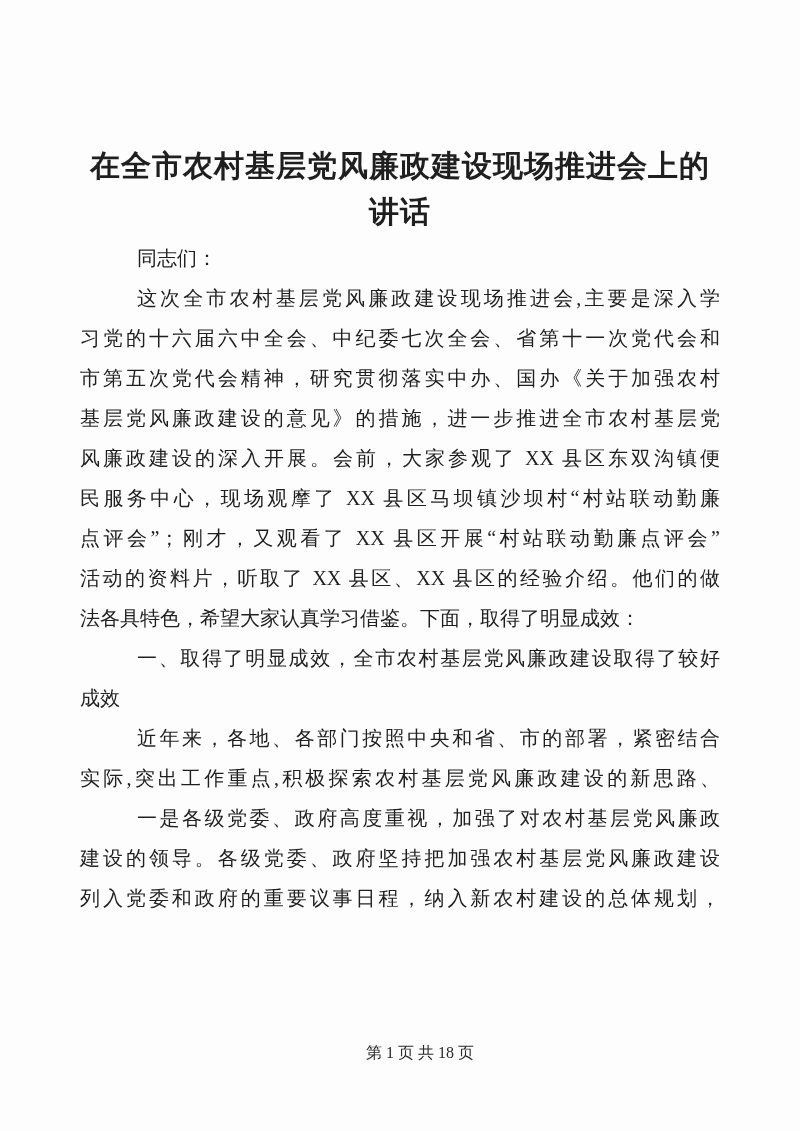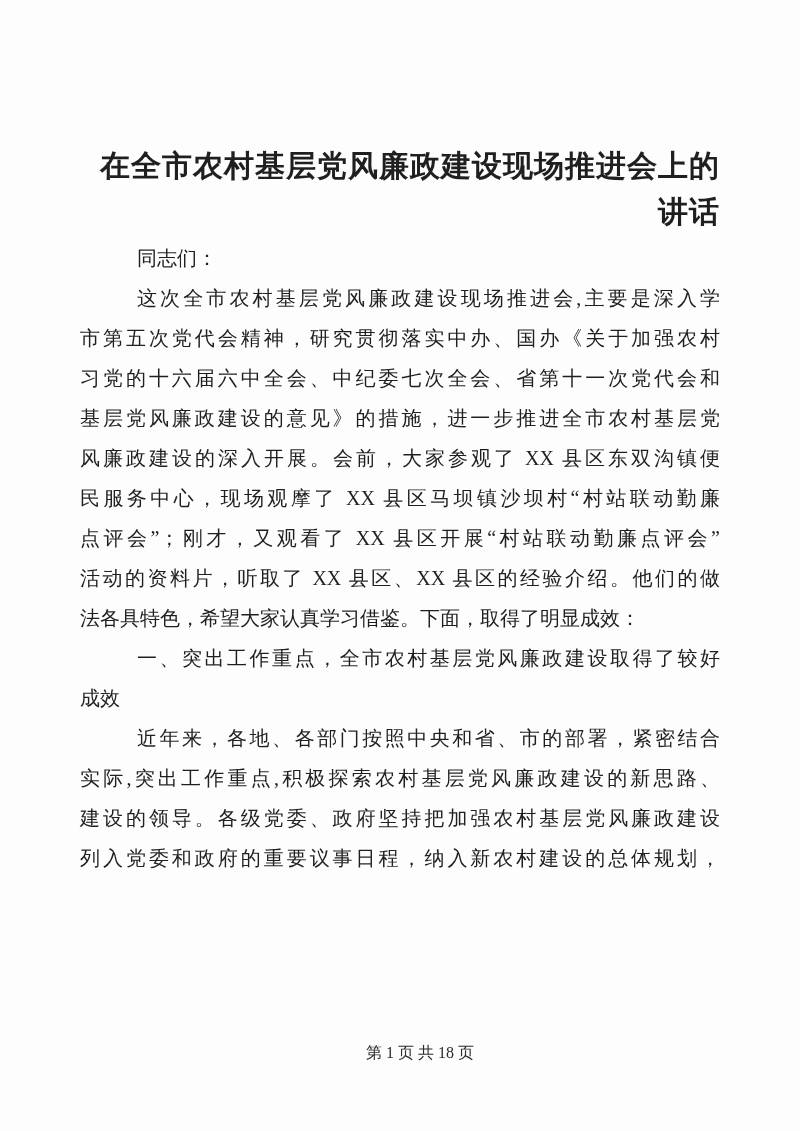--- a/index.html
+++ b/index.html
@@ -18,21 +18,21 @@
   .page {
     position: absolute;
     inset: 0;
     background: #fdfdfd;
   }
   .doc-title {
     position: absolute;
     top: 143px;
     left: 80px;
     width: 640px;
-    text-align: right;
+    text-align: center;
     font-size: 30px;
     line-height: 46px;
     font-weight: 700;
     letter-spacing: 1px;
   }
   .doc-body {
     position: absolute;
     top: 238px;
     left: 80px;
     width: 640px;
@@ -70,32 +70,33 @@
 <div class="page">
 
   <div class="doc-title">
     <div>在全市农村基层党风廉政建设现场推进会上的</div>
     <div>讲话</div>
   </div>
 
   <div class="doc-body">
       <div class="line indent">同志们：</div>
       <div class="line indent j">这次全市农村基层党风廉政建设现场推进会,主要是深入学</div>
+      <div class="line j">习党的十六届六中全会、中纪委七次全会、省第十一次党代会和</div>
       <div class="line j">市第五次党代会精神，研究贯彻落实中办、国办《关于加强农村</div>
-      <div class="line j">习党的十六届六中全会、中纪委七次全会、省第十一次党代会和</div>
       <div class="line j">基层党风廉政建设的意见》的措施，进一步推进全市农村基层党</div>
       <div class="line j">风廉政建设的深入开展。会前，大家参观了 XX 县区东双沟镇便</div>
       <div class="line j">民服务中心，现场观摩了 XX 县区马坝镇沙坝村“村站联动勤廉</div>
       <div class="line j">点评会”；刚才，又观看了 XX 县区开展“村站联动勤廉点评会”</div>
       <div class="line j">活动的资料片，听取了 XX 县区、XX 县区的经验介绍。他们的做</div>
       <div class="line">法各具特色，希望大家认真学习借鉴。下面，取得了明显成效：</div>
-      <div class="line indent j">一、突出工作重点，全市农村基层党风廉政建设取得了较好</div>
+      <div class="line indent j">一、取得了明显成效，全市农村基层党风廉政建设取得了较好</div>
       <div class="line">成效</div>
       <div class="line indent j">近年来，各地、各部门按照中央和省、市的部署，紧密结合</div>
       <div class="line j">实际,突出工作重点,积极探索农村基层党风廉政建设的新思路、</div>
+      <div class="line indent j">一是各级党委、政府高度重视，加强了对农村基层党风廉政</div>
       <div class="line j">建设的领导。各级党委、政府坚持把加强农村基层党风廉政建设</div>
       <div class="line j">列入党委和政府的重要议事日程，纳入新农村建设的总体规划，</div>
     </div>
 
   <div class="doc-footer">
     <span>第 1 页 共 18 页</span>
   </div>
 
 </div>
 

